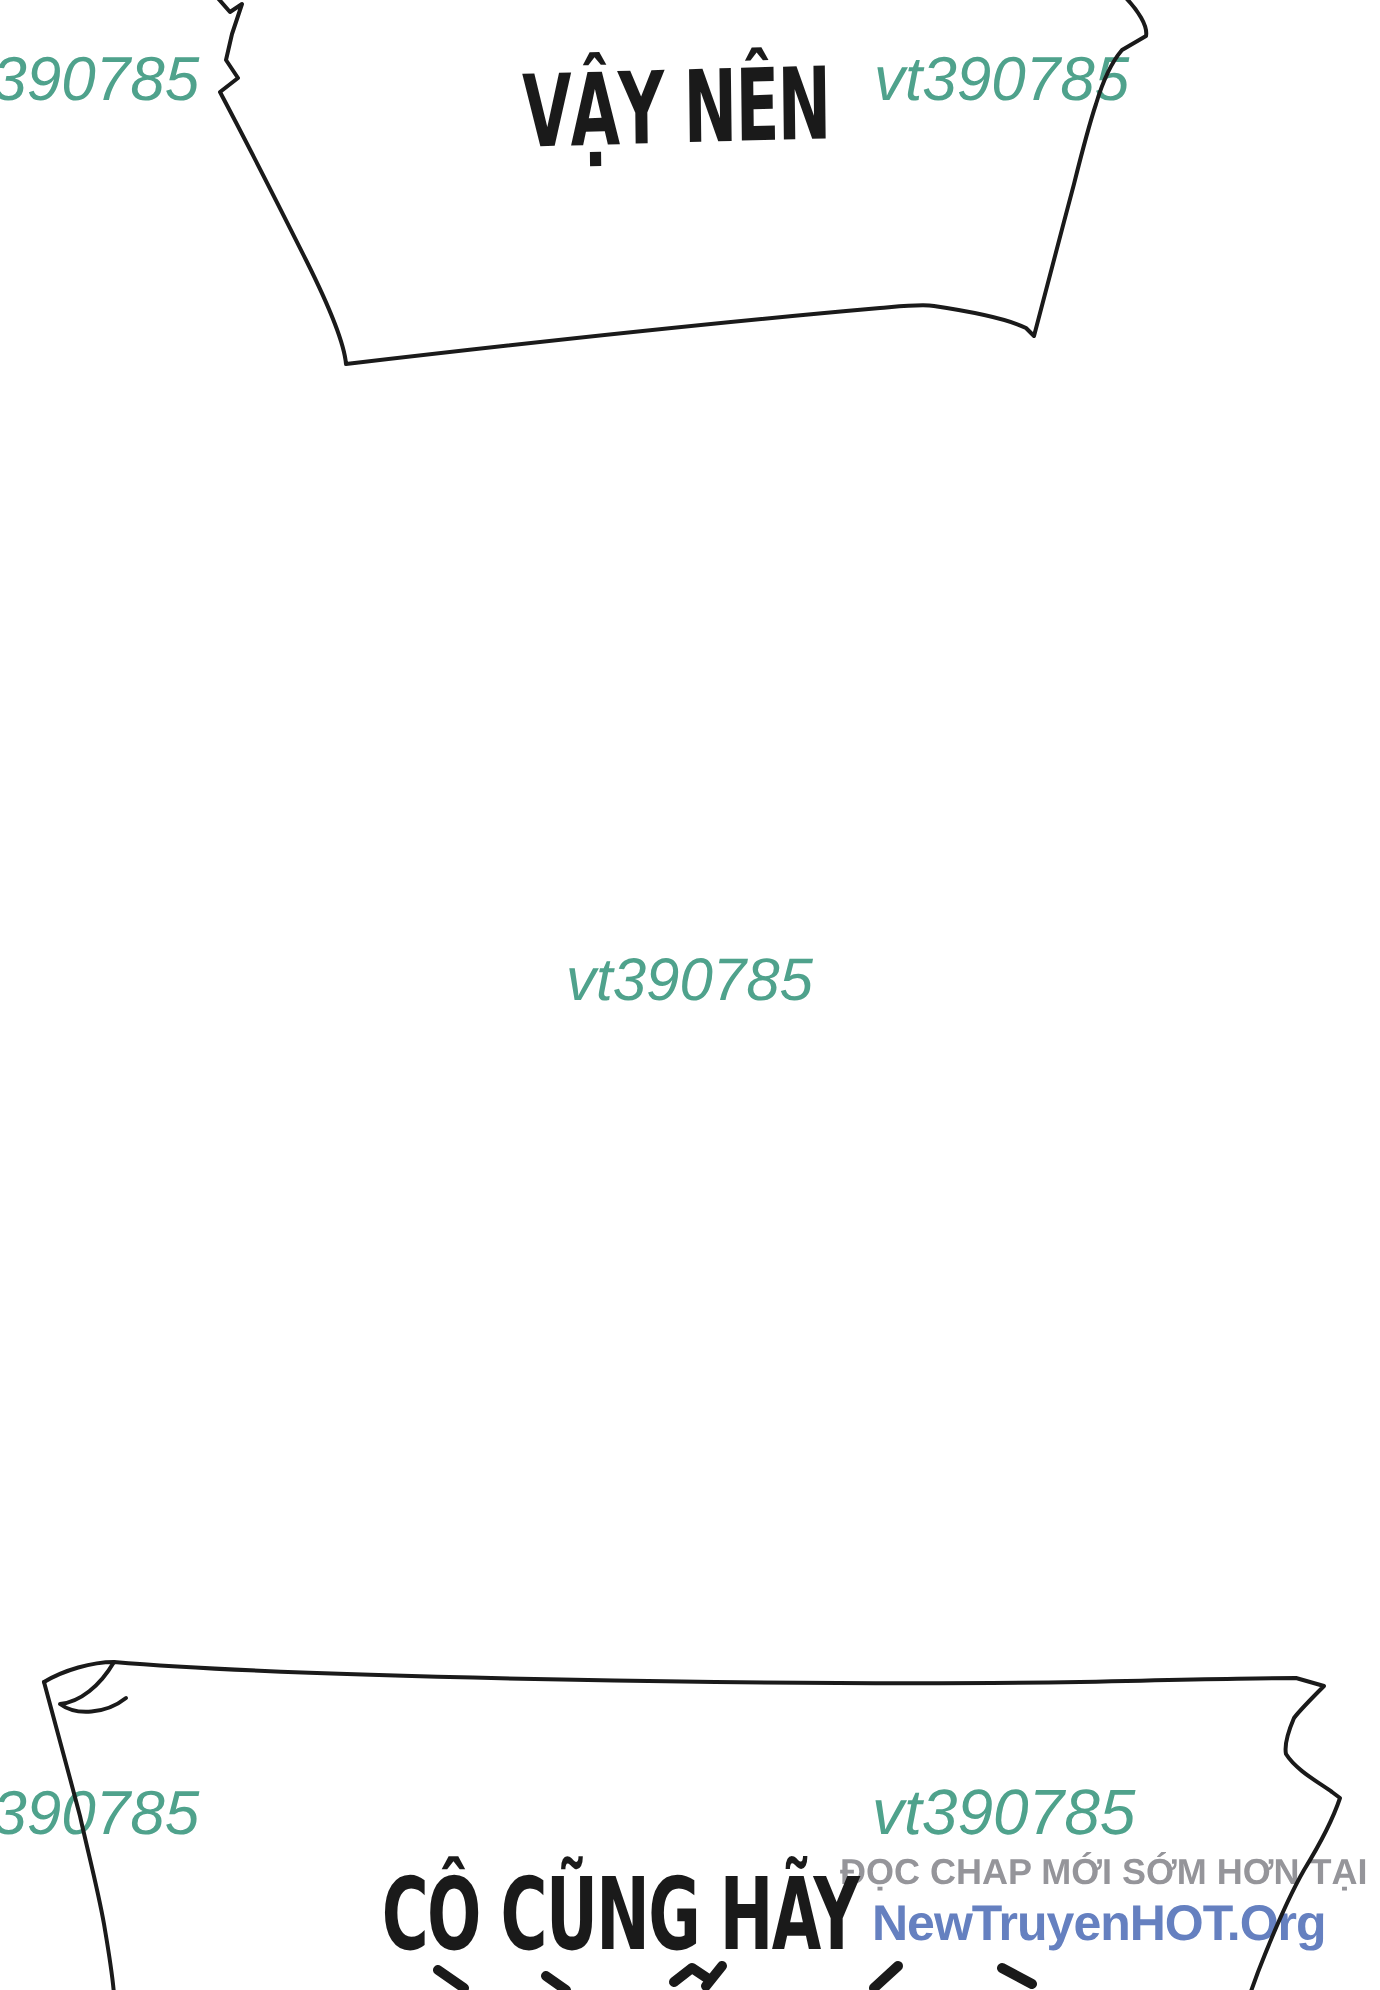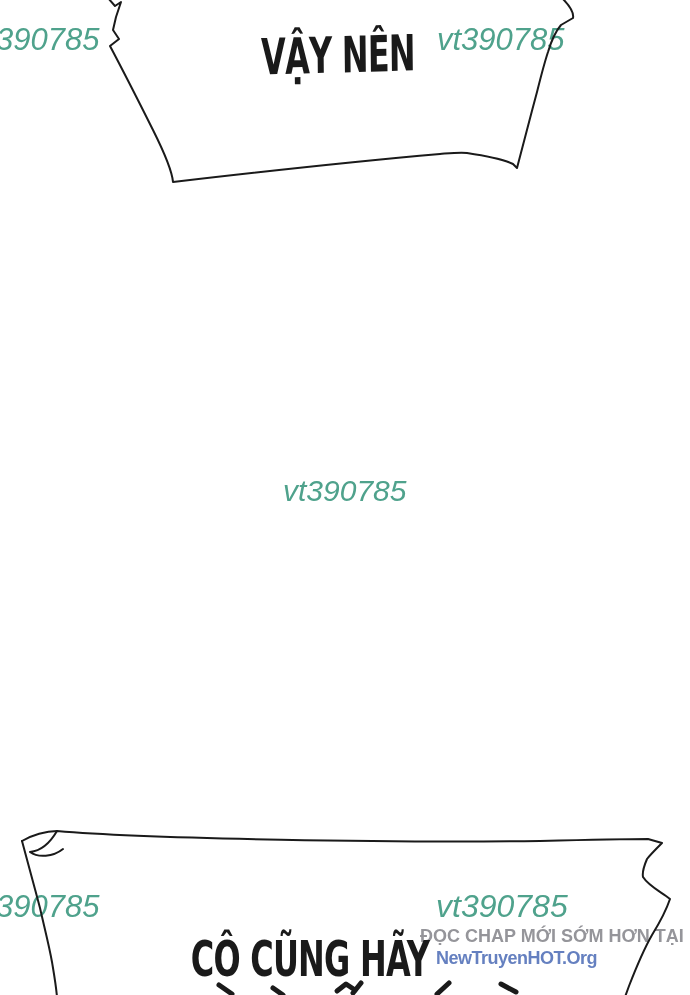--- a/index.html
+++ b/index.html
@@ -20,21 +20,21 @@
   .wm-center{left:283px;top:474px;font-size:30px;}
   .wm-bottom-left{left:-28px;top:889px;}
   .wm-bottom-right{left:436px;top:888px;font-size:32px;}
   .promo-line1{
     position:absolute;z-index:1;left:420px;top:926px;
     font-size:18px;font-weight:bold;color:var(--gray,#95959a);
     white-space:nowrap;letter-spacing:0px;
   }
   .promo-line2{
     position:absolute;z-index:1;left:436px;top:948px;
-    font-size:18px;font-weight:bold;color:var(--blue,#6580c0);
+    font-size:25px;font-weight:bold;color:var(--blue,#6580c0);
     white-space:nowrap;letter-spacing:-0.5px;
   }
   .bubble-text{
     position:absolute;z-index:3;color:var(--ink,#1a1a1a);
     font-family:"DejaVu Sans", sans-serif;font-weight:bold;
     font-size:40px;white-space:nowrap;letter-spacing:-1px;
   }
   .bubble-text.top{
     left:338px;top:55px;
     transform:translate(-50%,-50%) scale(0.80,1.25) rotate(-1deg);

